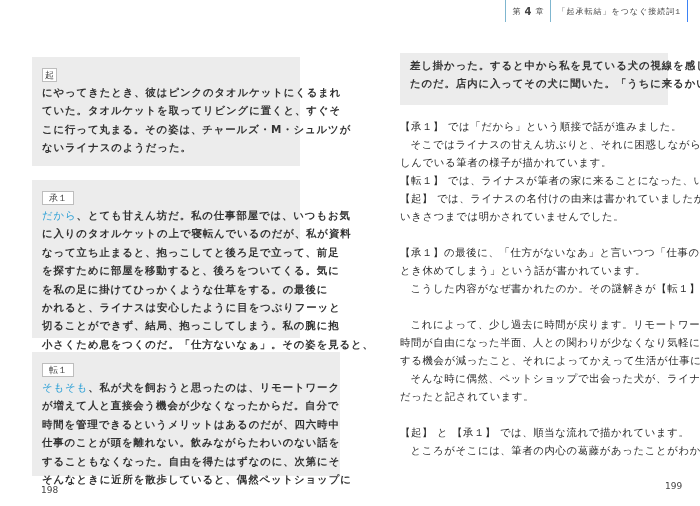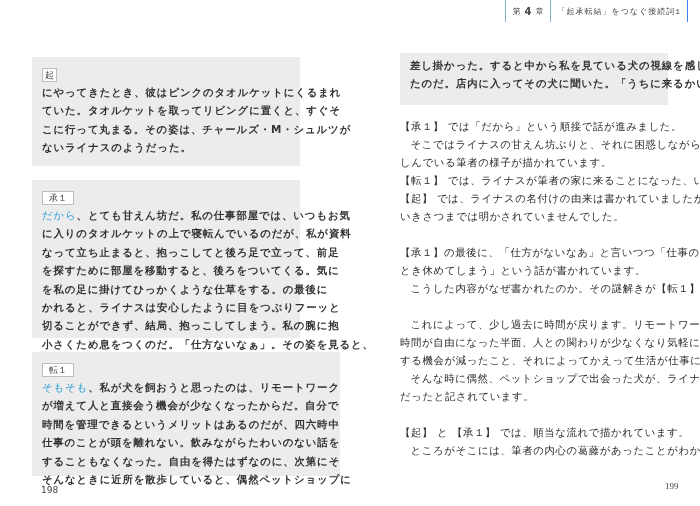--- a/index.html
+++ b/index.html
@@ -96,14 +96,14 @@
     <p class="indent gap">これによって、少し過去に時間が戻ります。リモートワークで</p>
     <p>時間が自由になった半面、人との関わりが少なくなり気軽に話を</p>
     <p>する機会が減ったこと、それによってかえって生活が仕事に絡め</p>
     <p class="indent">そんな時に偶然、ペットショップで出会った犬が、ライナス</p>
     <p>だったと記されています。</p>
     <p class="gap"><span class="bold">【起】</span><span> と 【承１】 では、順当な流れで描かれています。</span></p>
     <p class="indent">ところがそこには、筆者の内心の葛藤があったことがわかりま</p>
 
   </div>
 
-  <div class="pagenum" style="left:315px; top:481px;font-family:Liberation Serif, serif;">199</div>
+  <div class="pagenum" style="left:315px; top:481px;">199</div>
 </div>
 
 </body></html>

